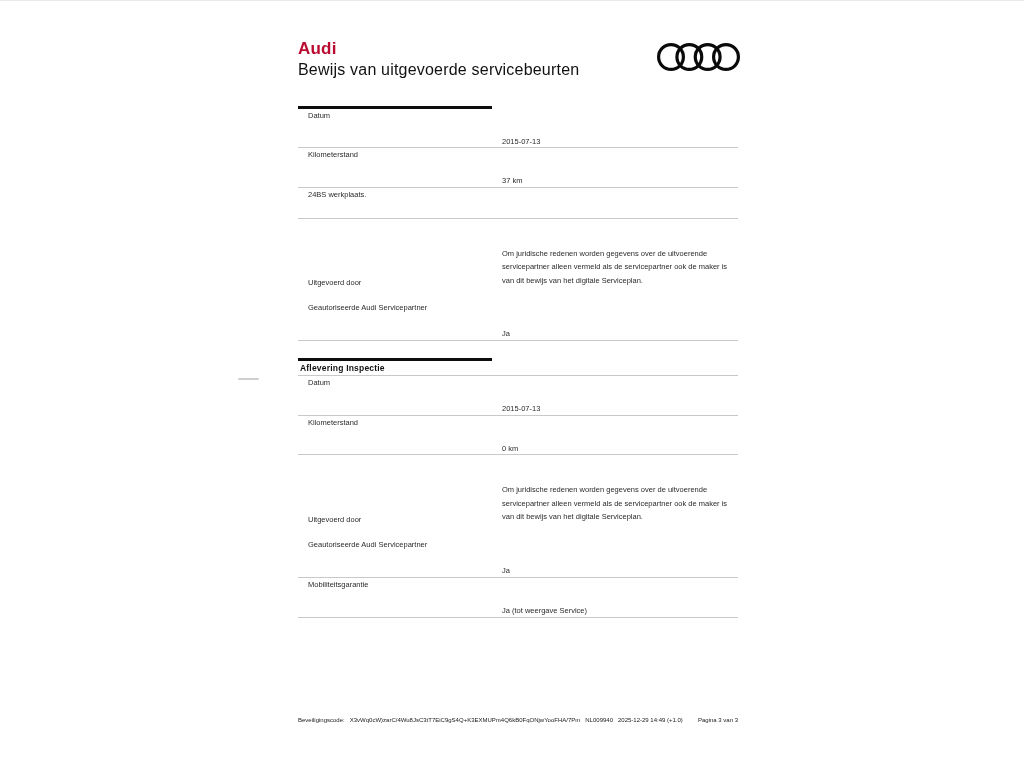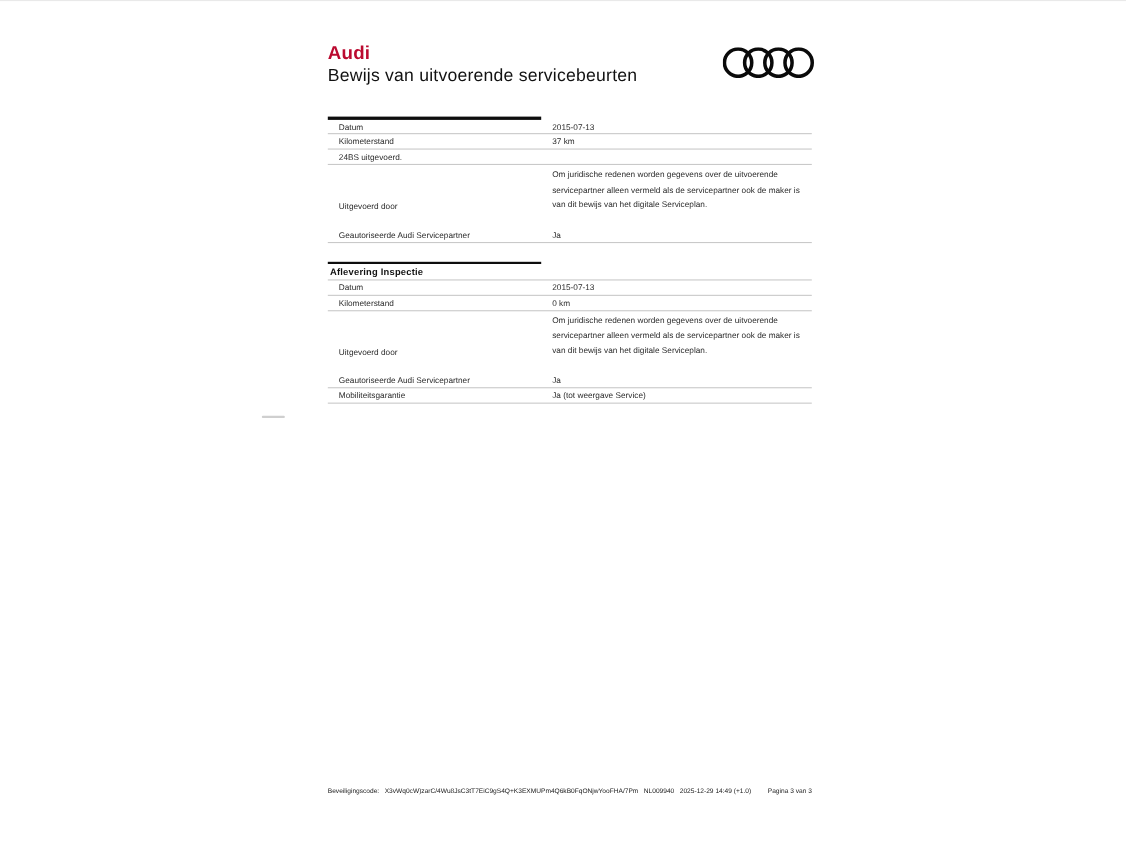--- a/index.html
+++ b/index.html
@@ -38,21 +38,21 @@
     border-bottom: 1px solid #c9c9c9;
   }
   .row {
     display: flex;
     padding: 2px 0 1.5px 10px;
     font-size: 7.5px; line-height: 1.25;
     color: #2b2b2b;
     border-bottom: 1px solid #c9c9c9;
   }
   .row .label { width: 194px; flex: 0 0 194px; }
-  .row .value { width: 236px; flex: 0 0 236px; }
+  .row .value { width: 236px; flex: 0 0 236px; margin-top: 26px; }
   .row.multiline { border-bottom: none; padding-bottom: 14px; align-items: flex-end; }
   .row.multiline .value { line-height: 1.8; }
 
   
   .fold-mark {
     position: absolute; left: 238px; top: 377px;
     width: 21px; height: 2px; background: #cfcfcf; border-radius: 1px;
   }
 
   
@@ -62,21 +62,21 @@
     font-size: 6px; color: #1a1a1a; white-space: nowrap;
   }
   .doc-footer .seg { margin-right: 5px; }
   .doc-footer .seg:last-child { margin-right: 0; }
 </style>
 </head>
 <body>
 
 <div class="doc-header">
   <div class="brand" style="color: rgb(187, 10, 48);">Audi</div>
-  <div class="doc-title">Bewijs van uitvoerende servicebeurten</div>
+  <div class="doc-title">Bewijs van uitgevoerde servicebeurten</div>
 </div>
 
 <svg class="rings" viewBox="0 0 83 28" fill="none" xmlns="http://www.w3.org/2000/svg">
   <circle cx="14" cy="14" r="12.4" stroke="#0a0a0a" stroke-width="3.2"></circle>
   <circle cx="32.33" cy="14" r="12.4" stroke="#0a0a0a" stroke-width="3.2"></circle>
   <circle cx="50.67" cy="14" r="12.4" stroke="#0a0a0a" stroke-width="3.2"></circle>
   <circle cx="69" cy="14" r="12.4" stroke="#0a0a0a" stroke-width="3.2"></circle>
 </svg>
 
 <div class="content">
@@ -84,21 +84,21 @@
       <div class="section-bar"></div>
       <div class="row">
         <span class="label">Datum</span>
         <span class="value">2015-07-13</span>
       </div>
       <div class="row">
         <span class="label">Kilometerstand</span>
         <span class="value">37 km</span>
       </div>
       <div class="row">
-        <span class="label">24BS uitgevoerd.</span>
+        <span class="label">24BS werkplaats.</span>
         <span class="value"></span>
       </div>
       <div class="row multiline">
         <span class="label">Uitgevoerd door</span>
         <span class="value">Om juridische redenen worden gegevens over de uitvoerende servicepartner alleen vermeld als de servicepartner ook de maker is van dit bewijs van het digitale Serviceplan.</span>
       </div>
       <div class="row">
         <span class="label">Geautoriseerde Audi Servicepartner</span>
         <span class="value">Ja</span>
       </div>

